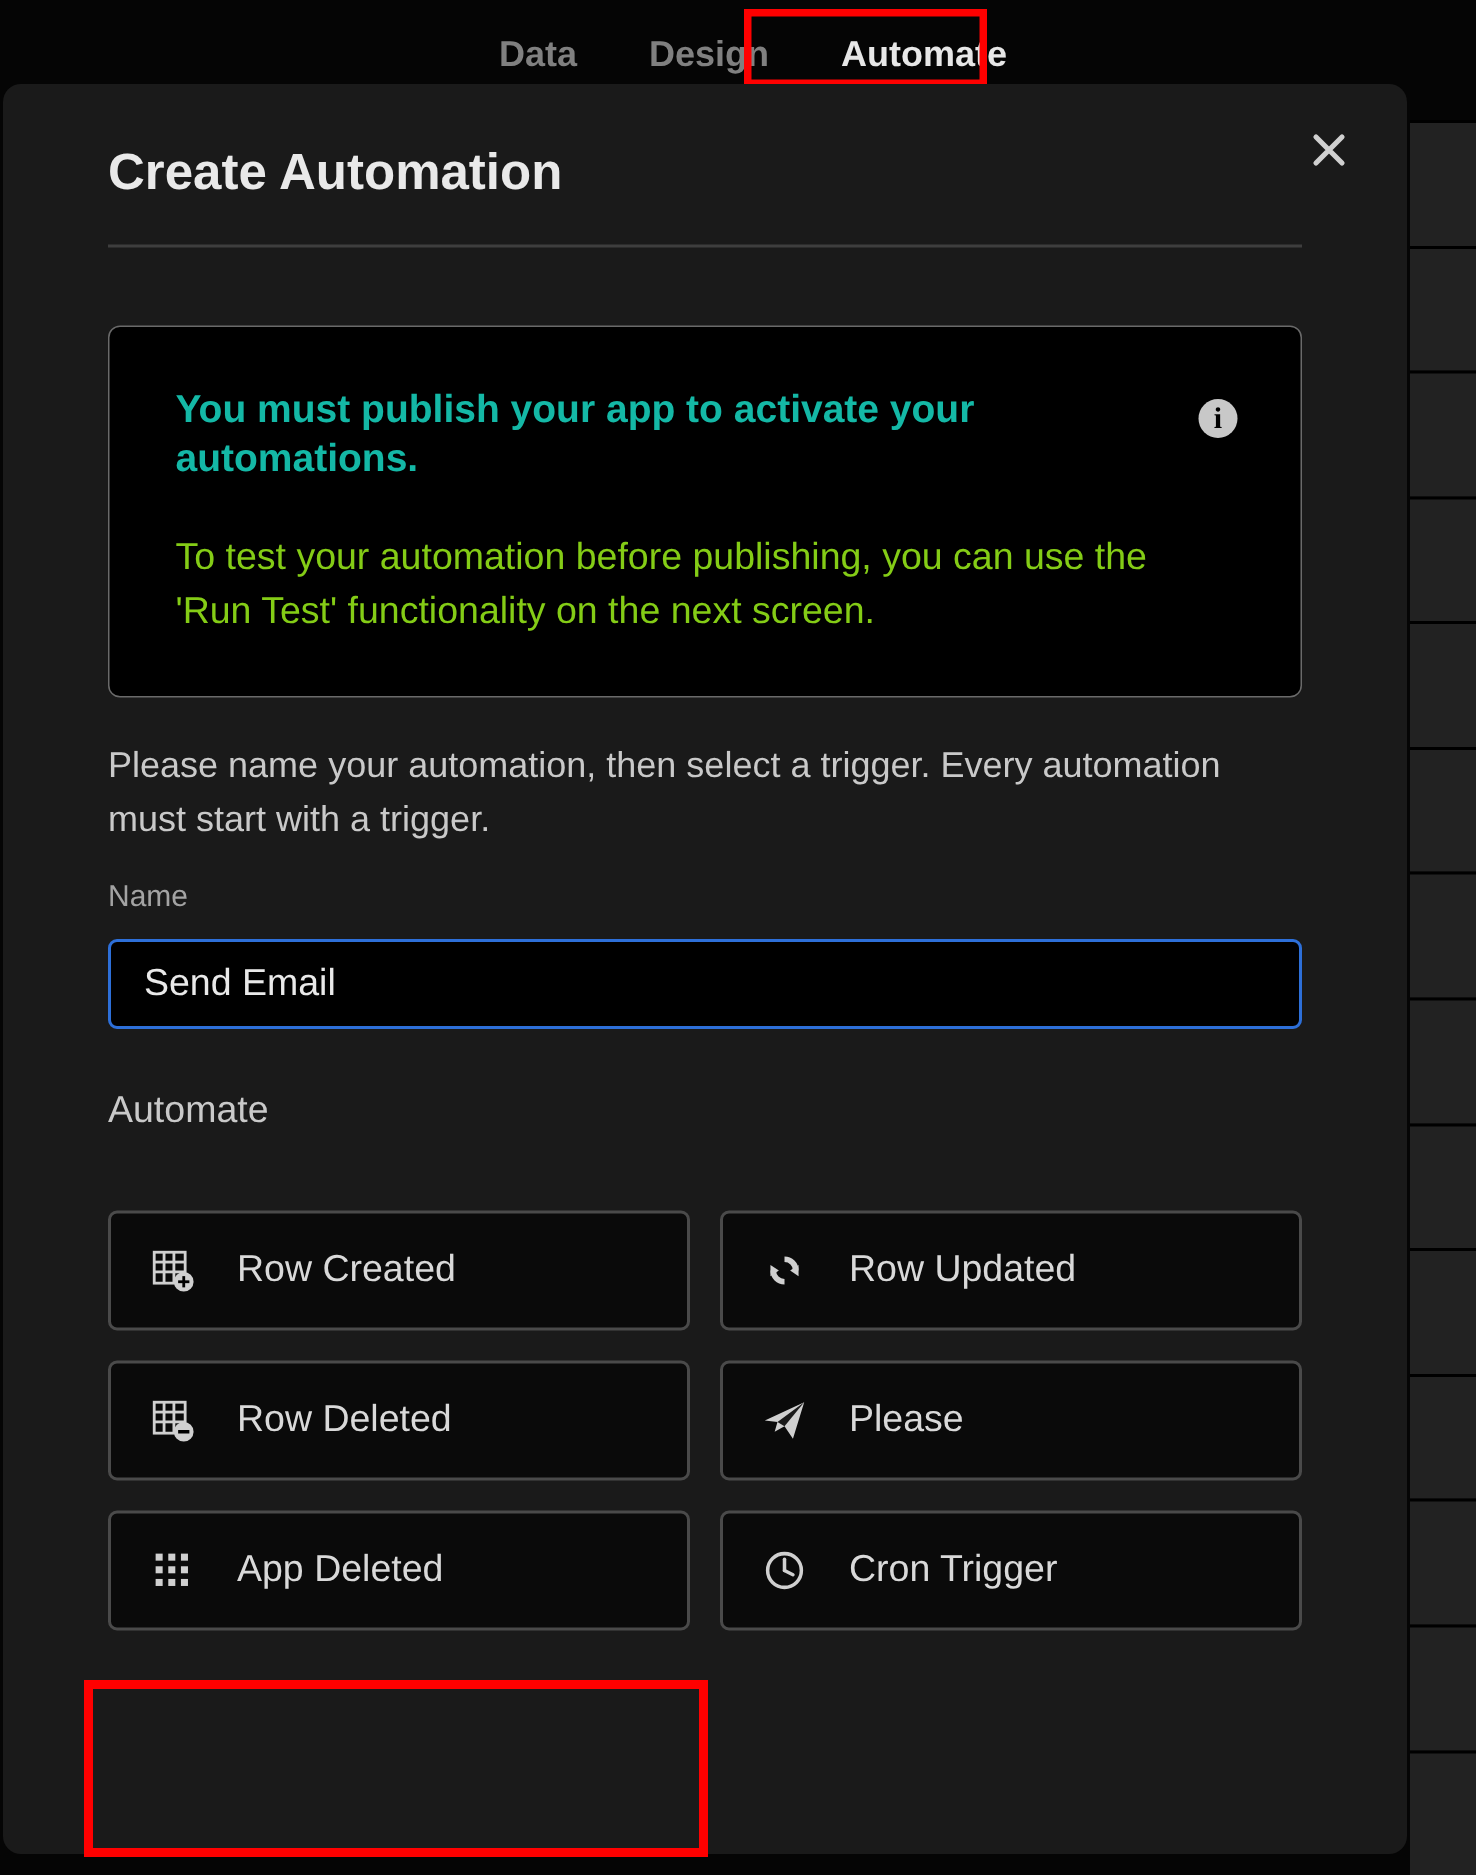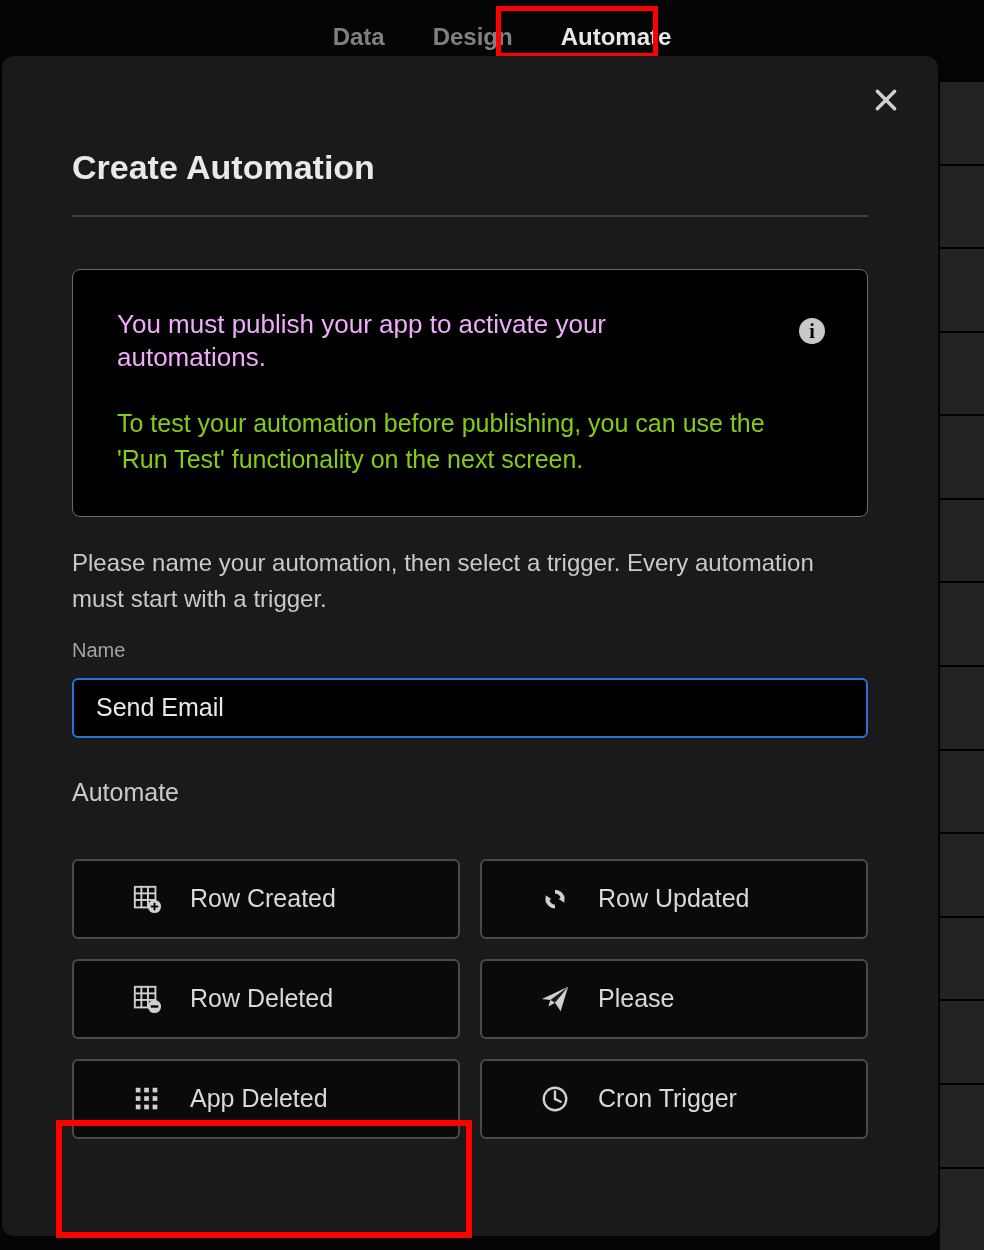--- a/index.html
+++ b/index.html
@@ -78,21 +78,20 @@
     height: 32px;
     cursor: pointer;
     display:flex;align-items:center;justify-content:center;
   }
   .close-btn svg { width: 26px; height: 26px; }
 
   .modal h1 {
     font-size: 34px;
     font-weight: 800;
     color: #e9e9e9;
-    margin-top: 52px;
   }
   .hr {
     border: none;
     border-top: 2px solid #3e3e3e;
     margin-top: 28px;
   }
 
   .info-box {
     margin-top: 52px;
     background: #000;
@@ -110,22 +109,22 @@
     background: #c8c8c8;
     border-radius: 50%;
     color: #000;
     font-weight: 700;
     font-family: Georgia, serif;
     font-size: 20px;
     display:flex;align-items:center;justify-content:center;
   }
   .info-box .info-title {
     font-size: 26px;
-    font-weight: 400;
-    color: #f0abfc;
+    font-weight: 700;
+    color: #14b8a6;
     line-height: 1.25;
     max-width: 600px;
   }
   .info-box .info-body {
     font-size: 25px;
     color: #84cc16;
     margin-top: 32px;
     line-height: 1.45;
     max-width: 680px;
   }
@@ -167,21 +166,21 @@
     grid-template-columns: 1fr 1fr;
     gap: 20px 20px;
   }
   .trigger-card {
     height: 80px;
     background: #0a0a0a;
     border: 2px solid #4a4a4a;
     border-radius: 6px;
     display: flex;
     align-items: center;
-    padding-left: 56px;
+    padding-left: 24px;
     gap: 26px;
     cursor: pointer;
   }
   .trigger-card .ticon {
     width: 34px;
     height: 34px;
     display:flex;align-items:center;justify-content:center;
     color:#d0d0d0;
   }
   .trigger-card .ticon svg { width: 30px; height: 30px; }

